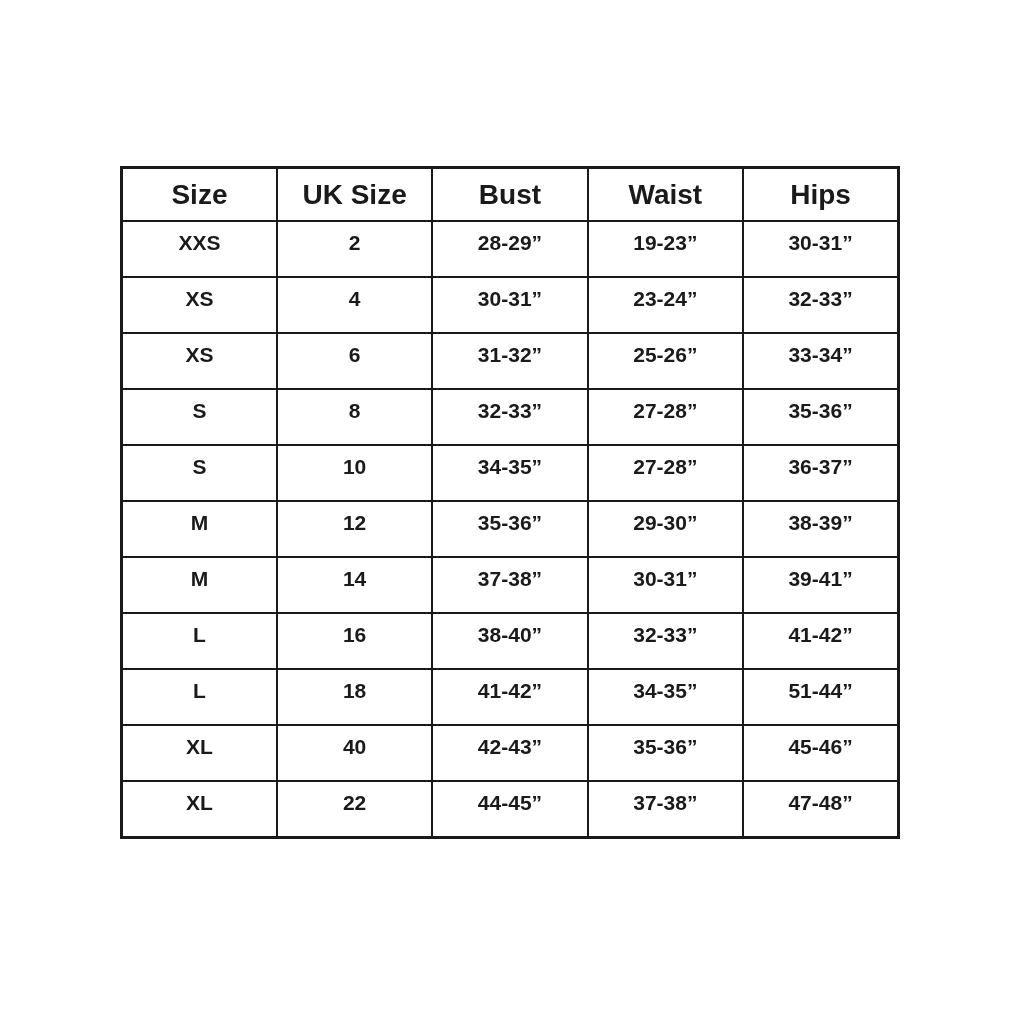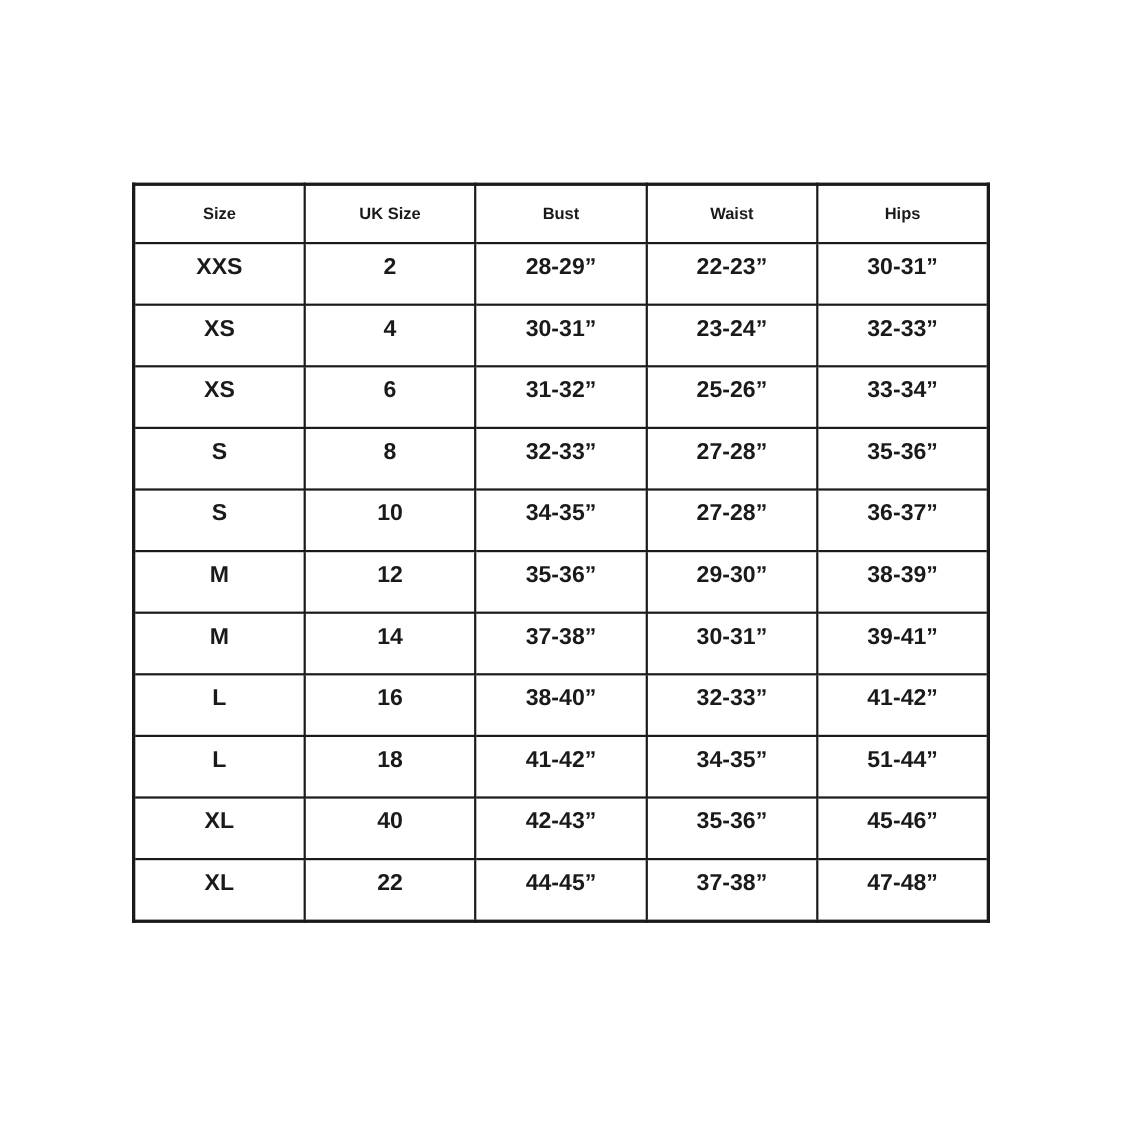--- a/index.html
+++ b/index.html
@@ -38,21 +38,21 @@
   table.size-table th,
   table.size-table td {
     border: 2.5px solid #1a1a1a;
     text-align: center;
     vertical-align: middle;
     color: #1a1a1a;
     background: #ffffff;
   }
   table.size-table th {
     height: 51px;
-    font-size: 15px;
+    font-size: 28px;
     font-weight: bold;
     padding: 0;
   }
   table.size-table td {
     height: 42px;
     font-size: 21px;
     font-weight: bold;
     padding: 0 0 12px 0;
   }
 </style>
@@ -69,21 +69,21 @@
         <th>Bust</th>
         <th>Waist</th>
         <th>Hips</th>
       </tr>
     </thead>
     <tbody>
       <tr>
         <td>XXS</td>
         <td>2</td>
         <td>28-29”</td>
-        <td>22-23”</td>
+        <td>19-23”</td>
         <td>30-31”</td>
       </tr>
       <tr>
         <td>XS</td>
         <td>4</td>
         <td>30-31”</td>
         <td>23-24”</td>
         <td>32-33”</td>
       </tr>
       <tr>

